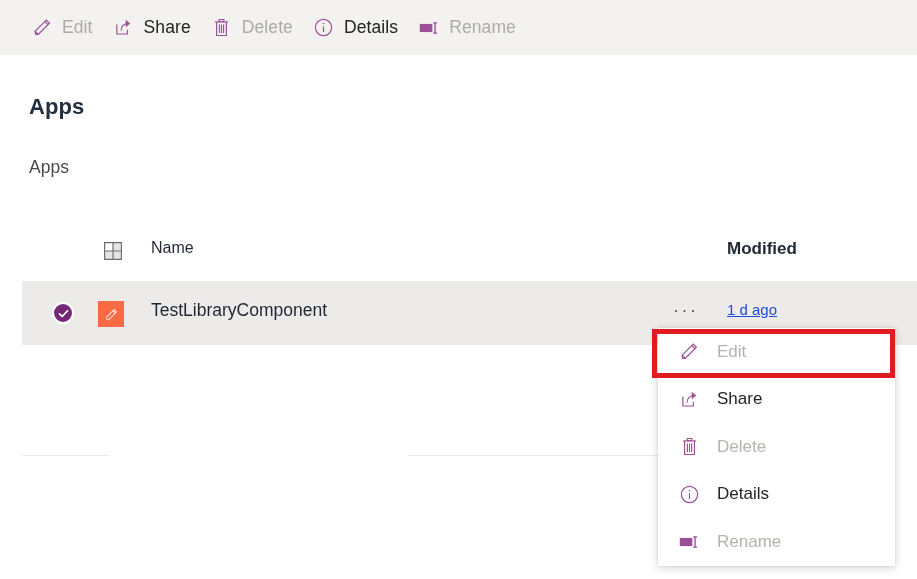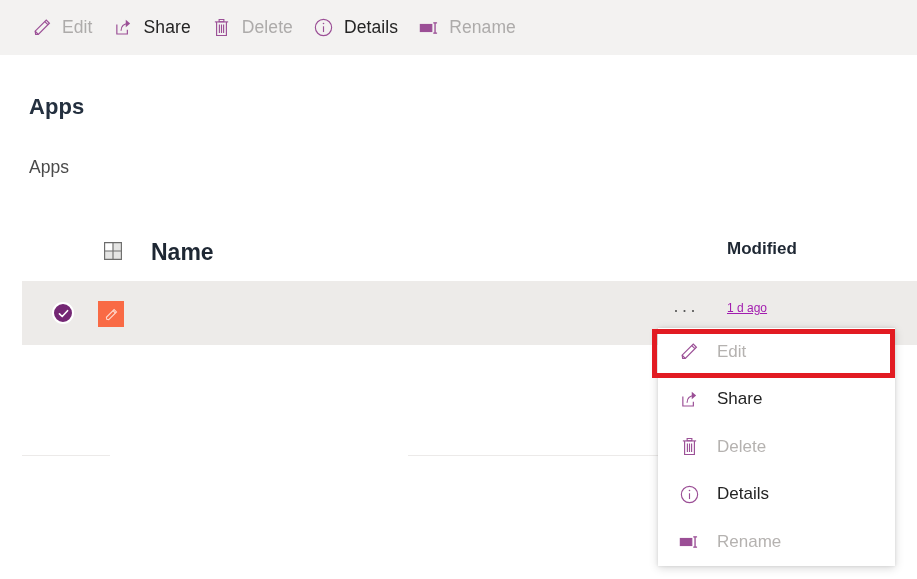--- a/index.html
+++ b/index.html
@@ -108,23 +108,23 @@
     height: 38px;
   }
   #head-grid-icon {
     position: absolute;
     left: 101px; top: 6px;
     width: 24px; height: 24px;
   }
   #head-name {
     position: absolute;
     left: 151px; top: 6px;
-    font-size: 23px;
+    font-size: 16px;
     color: #1e2733;
-    font-weight: bold;
+    font-weight: normal;
   }
   #head-modified {
     position: absolute;
     left: 727px; top: 6px;
     font-size: 17px;
     color: #1e2733;
     font-weight: bold;
     text-align: center;
   }
 
@@ -171,22 +171,22 @@
     left: 651px; top: 19px;
     font-size: 18px;
     color: #5a5a5a;
     letter-spacing: 2.5px;
     cursor: pointer;
     user-select: none;
   }
   #row-modified {
     position: absolute;
     left: 705px; top: 20px;
-    font-size: 12px;
-    color: #a21caf;
+    font-size: 15px;
+    color: #1d4ed8;
     white-space: nowrap;
     text-decoration: underline;
   }
   .row-sep {
     position: absolute;
     height: 1px;
     background: #eceae9;
   }
   #sep-a { left: 22px; top: 400px; width: 88px; }
   #sep-b { left: 408px; top: 400px; width: 250px; }
@@ -329,20 +329,21 @@
       </svg>
     </span>
 
     <span id="row-thumb">
       <svg width="15" height="15" viewBox="0 0 24 24" fill="none" stroke="#ffd8cc" stroke-width="1.7">
         <path d="M4.4 19.6 L3.8 16.4 L16.2 4 L20 7.8 L7.6 20.2 Z"></path>
         <path d="M14.4 5.8 L18.2 9.6"></path>
       </svg>
     </span>
 
+    <span id="row-name">TestLibraryComponent</span>
     <span id="row-ellipsis">···</span>
     <span id="row-modified">1 d ago</span>
   </div>
 
   <div class="row-sep" id="sep-a"></div>
   <div class="row-sep" id="sep-b"></div>
 
 </div>
 
 <div id="ctx-menu">

